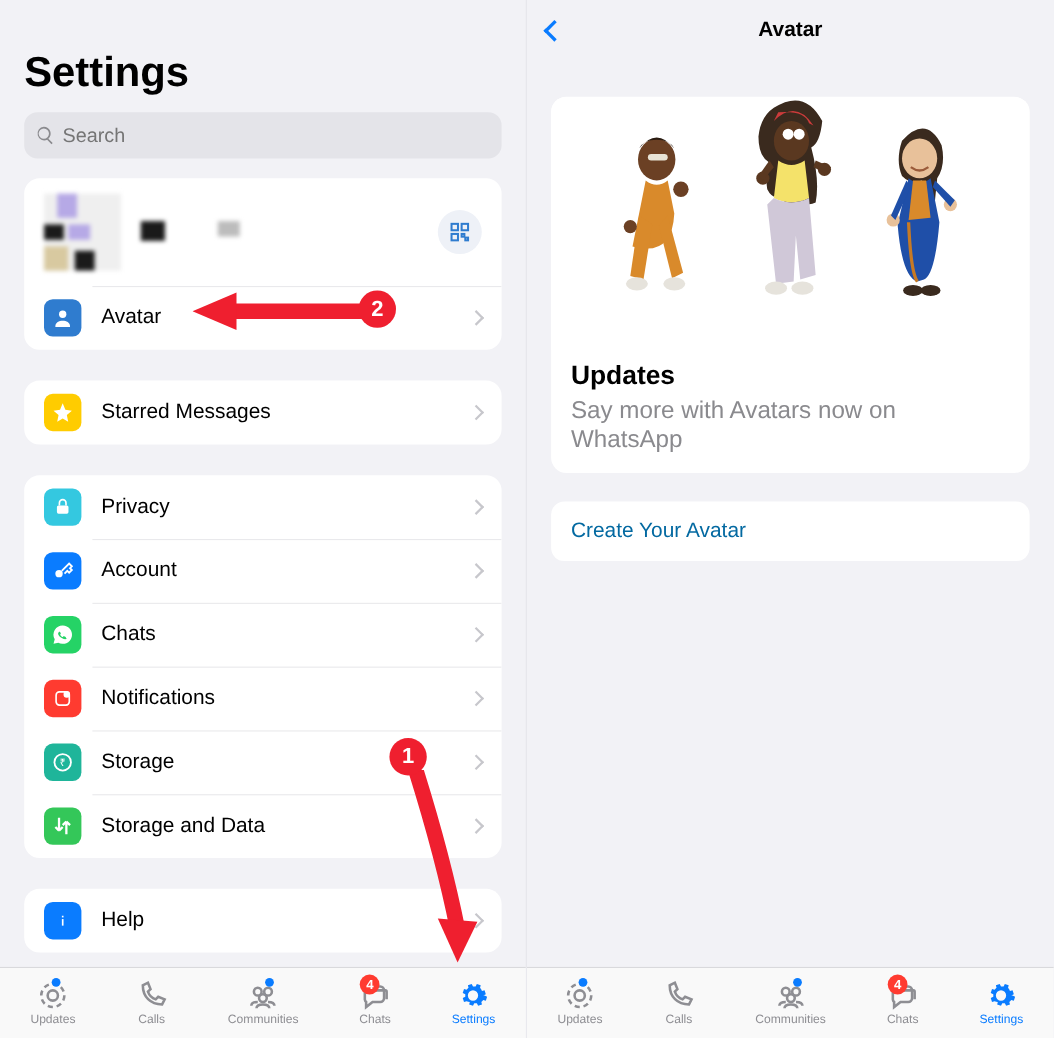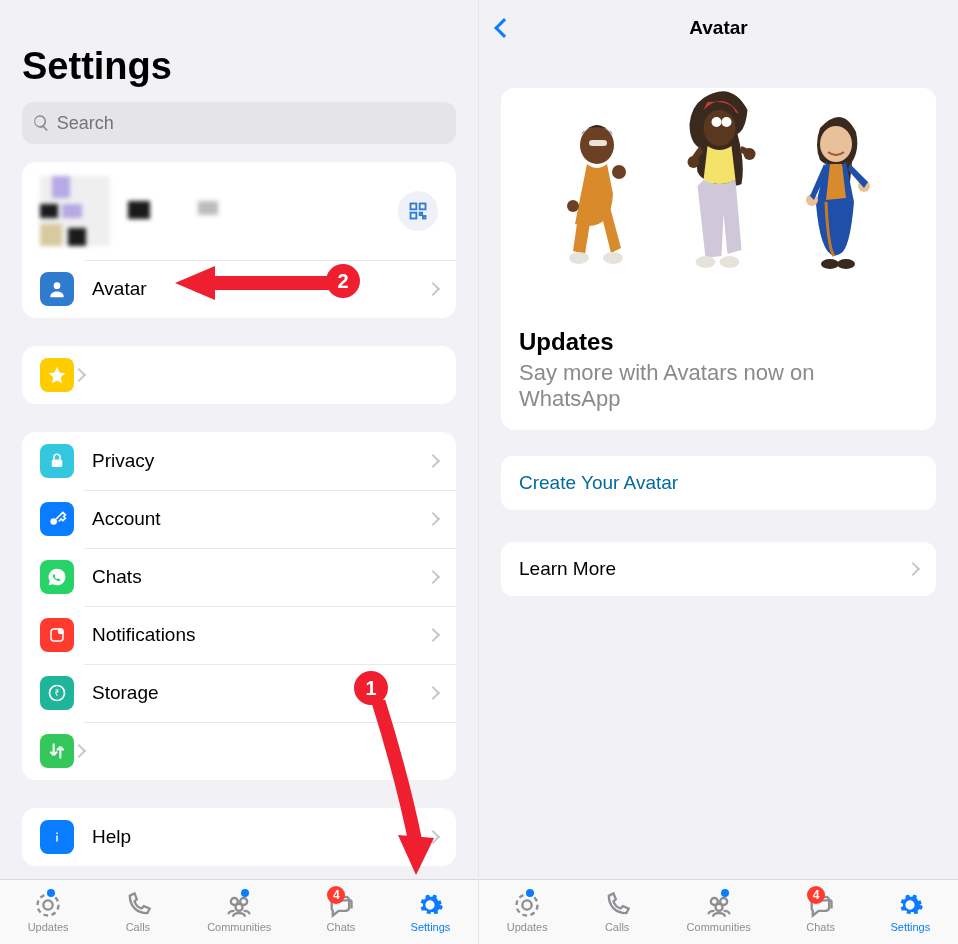--- a/index.html
+++ b/index.html
@@ -184,20 +184,21 @@
       </div>
     </div>
 
     <div class="card">
       <div class="row">
         <div class="icon-box" style="background:#ffcc00">
           <svg width="20" height="20" viewBox="0 0 24 24" fill="#fff">
               <path d="M12 2l2.9 6.9L22 10l-5.5 4.8L18 22l-6-3.5L6 22l1.5-7.2L2 10l7.1-1.1z"></path>
             </svg>
         </div>
+        <div class="label">Starred Messages</div>
         <div class="chev"></div>
       </div>
     </div>
 
     <div class="card">
       <div class="row">
         <div class="icon-box" style="background:#34c8e0">
           <svg width="18" height="18" viewBox="0 0 24 24" fill="#fff">
               <rect x="5" y="10" width="14" height="10" rx="2"></rect>
               <path d="M8 10V7a4 4 0 118 0v3" fill="none" stroke="#fff" stroke-width="2"></path>
@@ -244,20 +245,21 @@
         </div>
         <div class="label">Storage</div>
         <div class="chev"></div>
       </div>
       <div class="row">
         <div class="icon-box" style="background:#34c759">
           <svg width="20" height="20" viewBox="0 0 24 24" fill="none" stroke="#fff" stroke-width="2.5">
               <path d="M8 3v14M8 17l-4-4M8 17l4-4M16 21V7M16 7l4 4M16 7l-4 4"></path>
             </svg>
         </div>
+        <div class="label">Storage and Data</div>
         <div class="chev"></div>
       </div>
     </div>
 
     <div class="card" style="margin-bottom:0">
       <div class="row">
         <div class="icon-box" style="background:#0a7cff">
           <svg width="18" height="18" viewBox="0 0 24 24" fill="#fff">
               <rect x="11" y="10" width="2" height="8"></rect>
               <rect x="11" y="6" width="2" height="2"></rect>
@@ -377,24 +379,20 @@
     <div class="texts">
       <div class="h">Updates</div>
       <div class="sub">Say more with Avatars now on WhatsApp</div>
     </div>
   </div>
 
   <div class="item-card">
     <div class="txt blue">Create Your Avatar</div>
   </div>
 
-  <div class="item-card">
-    <div class="txt">Learn More</div>
-    <div class="chev"></div>
-  </div>
 
   <div class="tabbar">
     <div class="tab">
       <div class="dot"></div>
       <svg viewBox="0 0 24 24" fill="none" stroke="#8e8e93" stroke-width="2">
           <circle cx="12" cy="12" r="9" stroke-dasharray="4 3"></circle>
           <circle cx="12" cy="12" r="4"></circle>
         </svg>
       <span>Updates</span>
     </div>

